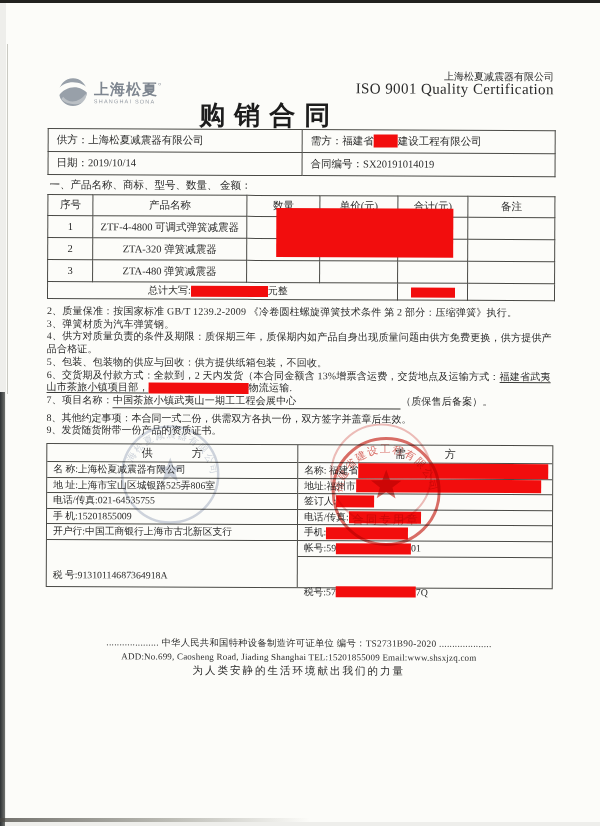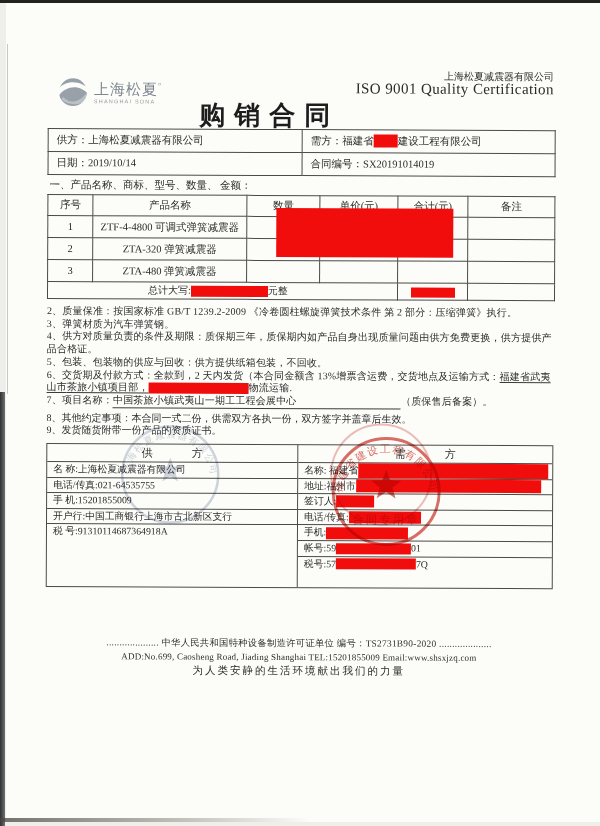--- a/index.html
+++ b/index.html
@@ -17,21 +17,21 @@
   .edge-bottom{position:absolute;left:0;top:818px;width:310px;height:4px;opacity:.75;
     background:linear-gradient(to right,#45443f,#a7a79f 55%,rgba(200,200,192,0));}
 
   .doc{position:absolute;left:48px;top:66px;width:508px;transform:rotate(.25deg);transform-origin:0 0;}
 
   
   .hdr{position:relative;height:62px;}
   .logo{position:absolute;left:8px;top:10px;display:flex;align-items:flex-start;}
   .logo svg{width:36px;height:34px;display:block;}
   .logo-txt{margin-left:2px;margin-top:4px;}
-  .logo-cn{font-size:15px;font-weight:normal;color:#7e8690;letter-spacing:1px;font-family:"Liberation Sans",sans-serif;}
+  .logo-cn{font-size:15px;font-weight:bold;color:#7e8690;letter-spacing:1px;font-family:"Liberation Sans",sans-serif;}
   .logo-mark{font-size:8px;color:#8d939c;vertical-align:super;}
   .logo-en{font-size:5.5px;color:#959ba4;letter-spacing:1.2px;font-family:"Liberation Sans",sans-serif;margin-top:-1px;}
   .letterhead{position:absolute;right:2px;top:2px;text-align:right;line-height:13px;}
   .lh1{font-size:10px;}
   .lh2{font-size:15px;letter-spacing:.4px;}
   .doc-title{position:absolute;left:0;right:74px;bottom:-4px;text-align:center;
     font-size:26px;font-weight:bold;letter-spacing:9px;text-indent:9px;color:#1d1d1d;}
 
   
   table{border-collapse:collapse;table-layout:fixed;}
@@ -58,21 +58,21 @@
   .u{border-bottom:1px solid #3b3b38;}
   .u-center{display:inline-block;width:288px;text-align:left;}
   .r-logistics{width:100px;height:11px;}
 
   
   .parties{margin-top:6px;width:507px;border:1px solid #4a4a46;display:flex;position:relative;height:144px;box-sizing:border-box;}
   .pcol{box-sizing:border-box;}
   .pcol.left{width:252px;border-right:1px solid #4a4a46;}
   .pcol.right{width:255px;}
   .prow{box-sizing:border-box;height:15.6px;border-bottom:1px solid #4a4a46;font-size:9.8px;line-height:14.6px;padding-left:6px;white-space:nowrap;overflow:visible;}
-  .prow:last-child{border-bottom:none;}
+  .prow:last-child{border-bottom:none;margin-top:28px;}
   .prow.hd{height:18px;text-align:center;font-size:11px;letter-spacing:14px;text-indent:14px;padding-left:0;line-height:17px;}
   .r-name{width:190px;height:15px;}
   .r-addr{width:185px;height:13px;}
   .r-signer{width:38px;height:12px;}
   .r-phone{width:72px;height:12px;}
   .r-mobile{width:82px;height:12px;}
   .r-acct{width:75px;height:11px;}
   .r-tax{width:80px;height:11px;}
   .r-total{width:77px;height:11px;}
   .r-total2{width:44px;height:10px;display:block;margin:2px auto 0;}
@@ -211,20 +211,21 @@
 
   <div class="terms2">
     <div>8、其他约定事项：本合同一式二份，供需双方各执一份，双方签字并盖章后生效。</div>
     <div>9、发货随货附带一份产品的资质证书。</div>
   </div>
 
   <div class="parties">
     <div class="pcol left">
       <div class="prow hd">供　方</div>
       <div class="prow"><span>名 称:</span><span>上海松夏减震器有限公司</span></div>
+      <div class="prow"><span>地 址:</span><span>上海市宝山区城银路525弄806室</span></div>
       <div class="prow"><span>电话/传真:</span><span>021-64535755</span></div>
       <div class="prow"><span>手 机:</span><span>15201855009</span></div>
       <div class="prow"><span>开户行:</span><span>中国工商银行上海市古北新区支行</span></div>
       <div class="prow"><span>税 号:</span><span>91310114687364918A</span></div>
     </div>
     <div class="pcol right">
       <div class="prow hd">需　方</div>
       <div class="prow"><span>名称:</span><span> 福建省</span><span class="redact r-name"></span><span></span></div>
       <div class="prow"><span>地址:</span><span>福州市</span><span class="redact r-addr"></span><span></span></div>
       <div class="prow"><span>签订人:</span><span class="redact r-signer"></span></div>

